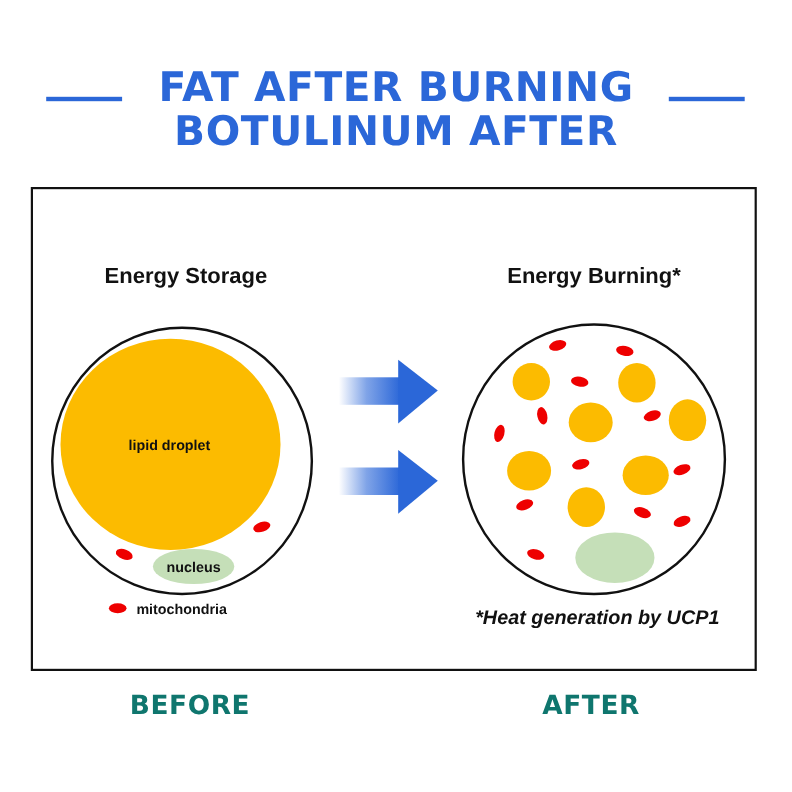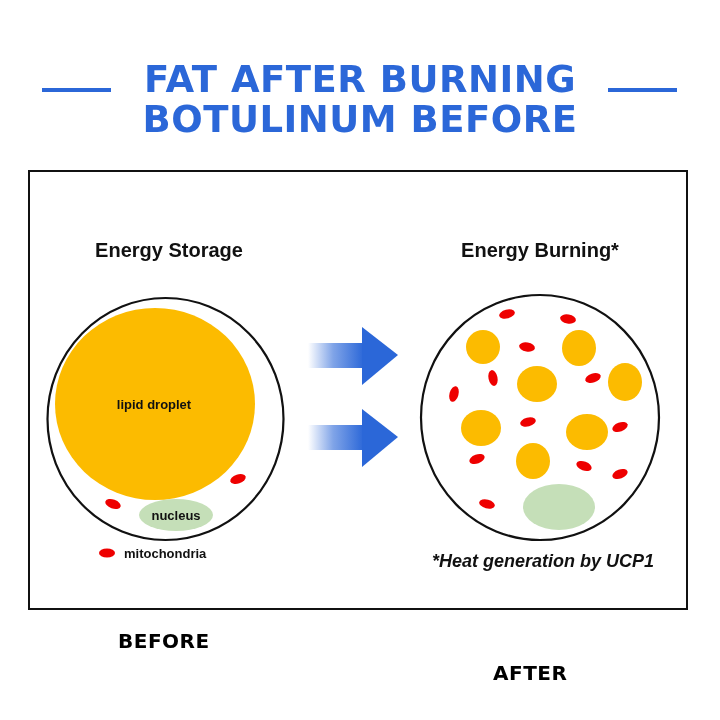--- a/index.html
+++ b/index.html
@@ -3,29 +3,29 @@
 <meta charset="utf-8">
 <style>
   html, body { margin:0; padding:0; background:#ffffff; }
   body { width:720px; height:720px; position:relative; overflow:hidden; font-family:"Liberation Sans", sans-serif; }
   .title-line { position:absolute; height:4px; background:#2b67d8; top:88px; }
   .title { position:absolute; left:0; width:720px; text-align:center; color:#2b67d8; font-family:"DejaVu Sans", sans-serif; font-weight:bold; font-size:37px; line-height:40px; letter-spacing:0.5px; }
   .frame { position:absolute; left:28px; top:170px; width:660px; height:440px; border:2px solid #111; box-sizing:border-box; background:#fff; }
   .diagram { position:absolute; left:0; top:0; }
   .heading { font-family:"Liberation Sans", sans-serif; font-weight:bold; font-size:20px; fill:#111; }
   .lbl { font-family:"Liberation Sans", sans-serif; font-weight:bold; fill:#111; }
-  .footer-label { position:absolute; top:626px; color:#000000; font-family:"DejaVu Sans", sans-serif; font-weight:bold; font-size:20px; line-height:30px; letter-spacing:0.5px; }
+  .footer-label { position:absolute; top:626px; color:#0f766e; font-family:"DejaVu Sans", sans-serif; font-weight:bold; font-size:24px; line-height:30px; letter-spacing:0.5px; }
 </style>
 </head>
 <body>
 
 <div class="title-line" style="left:42px; width:69px;"></div>
 <div class="title-line" style="left:608px; width:69px;"></div>
 <div class="title" style="top:60px;">FAT AFTER BURNING</div>
-<div class="title" style="top:100px;">BOTULINUM BEFORE</div>
+<div class="title" style="top:100px;">BOTULINUM AFTER</div>
 
 <div class="frame"></div>
 
 <svg class="diagram" width="720" height="720" viewBox="0 0 720 720">
   <defs>
     <linearGradient id="shaftGrad" x1="0" y1="0" x2="1" y2="0">
       <stop offset="0" stop-color="#2b67d8" stop-opacity="0"></stop>
       <stop offset="0.45" stop-color="#2b67d8" stop-opacity="0.6"></stop>
       <stop offset="1" stop-color="#2b67d8" stop-opacity="1"></stop>
     </linearGradient>
@@ -82,13 +82,13 @@
       <ellipse cx="584" cy="466" rx="8" ry="4.5" fill="#ee0000" transform="rotate(20 584 466)"></ellipse>
       <ellipse cx="620" cy="474" rx="8" ry="4.5" fill="#ee0000" transform="rotate(-20 620 474)"></ellipse>
       <ellipse cx="487" cy="504" rx="8" ry="4.5" fill="#ee0000" transform="rotate(15 487 504)"></ellipse>
     </g>
 
     <text class="lbl" x="543" y="567" font-size="18" font-style="italic" text-anchor="middle">*Heat generation by UCP1</text>
   </g>
 </svg>
 
 <div class="footer-label" style="left:118px;">BEFORE</div>
-<div class="footer-label" style="left:493px;margin-top:32px;">AFTER</div>
+<div class="footer-label" style="left:493px;">AFTER</div>
 
 </body></html>

